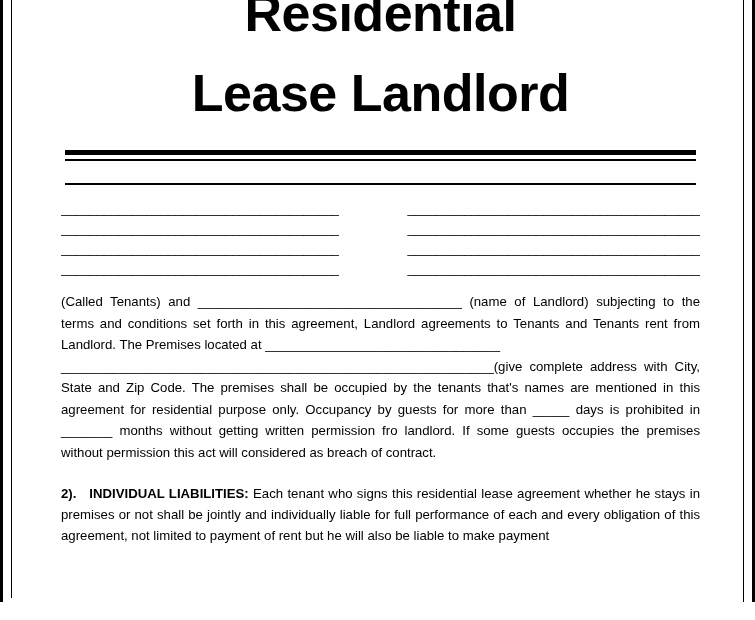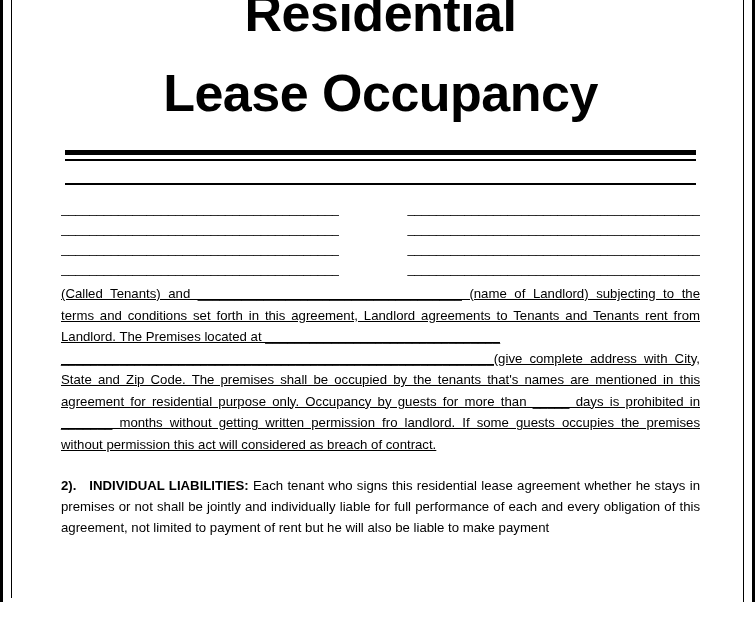--- a/index.html
+++ b/index.html
@@ -89,39 +89,38 @@
     text-align: justify;
   }
   .clause-num {
     font-weight: bold;
   }
   .clause-head {
     font-weight: bold;
   }
   .blank-rows {
     margin-top: 14px;
-    margin-bottom: 4px;
+    margin-bottom: 12px;
   }
   .blank-row {
     display: flex;
     justify-content: space-between;
     font-size: 13.2px;
     line-height: 20px;
     letter-spacing: -0.2px;
   }
   .blank-cell {
     white-space: nowrap;
     overflow: hidden;
   }
   .para {
     margin-top: 10px;
     font-size: 13.2px;
     line-height: 21.5px;
     text-align: justify;
-    text-decoration: underline;
   }
   .para.tight {
     margin-top: 0;
   }
   .section2 {
     margin-top: 20px;
   }
   .fade-cut {
     position: absolute;
     left: 0;
@@ -132,21 +131,21 @@
   }
 </style>
 </head>
 <body>
 
 <div class="page">
   <div class="content">
 
     <div class="title-block">
       <div class="title-line first">Residential</div>
-      <div class="title-line second">Lease Occupancy</div>
+      <div class="title-line second">Lease Landlord</div>
     </div>
 
     <div class="rule-group">
       <div class="rule-thick"></div>
       <div class="rule-thin"></div>
       <div class="rule-far"></div>
     </div>
 
 
     <div class="blank-rows">

